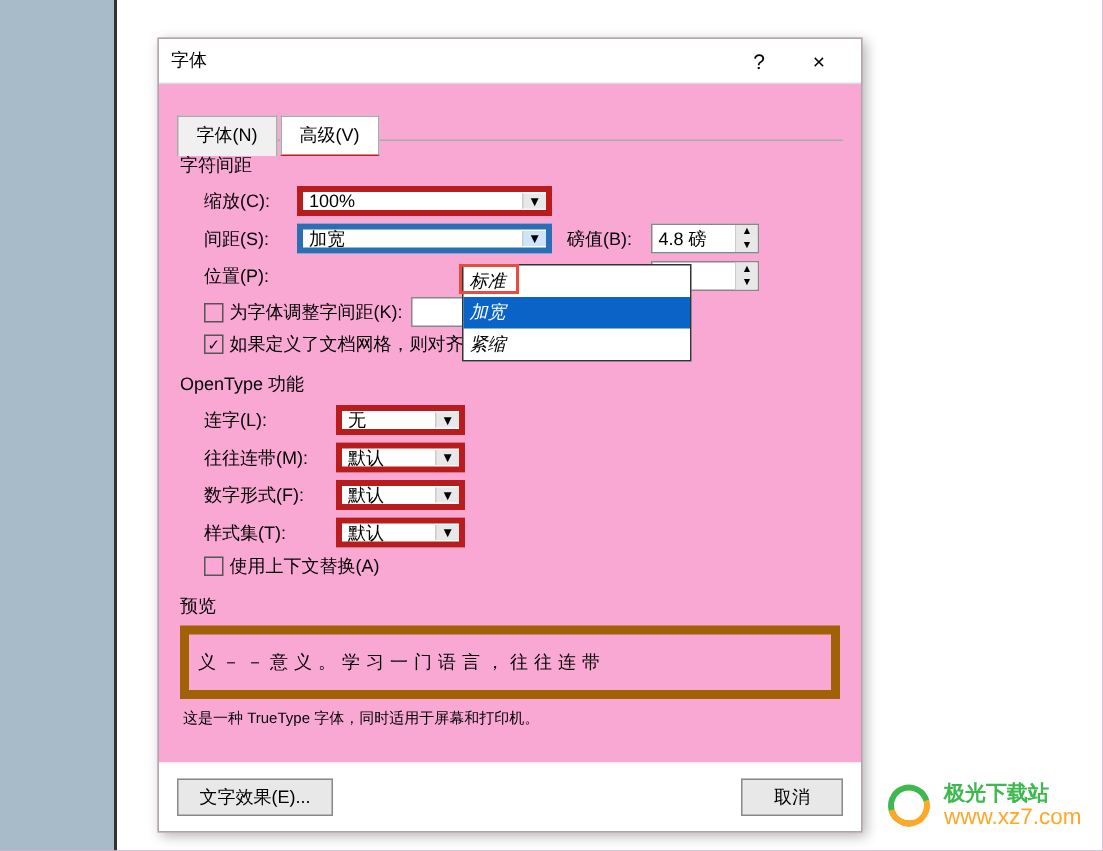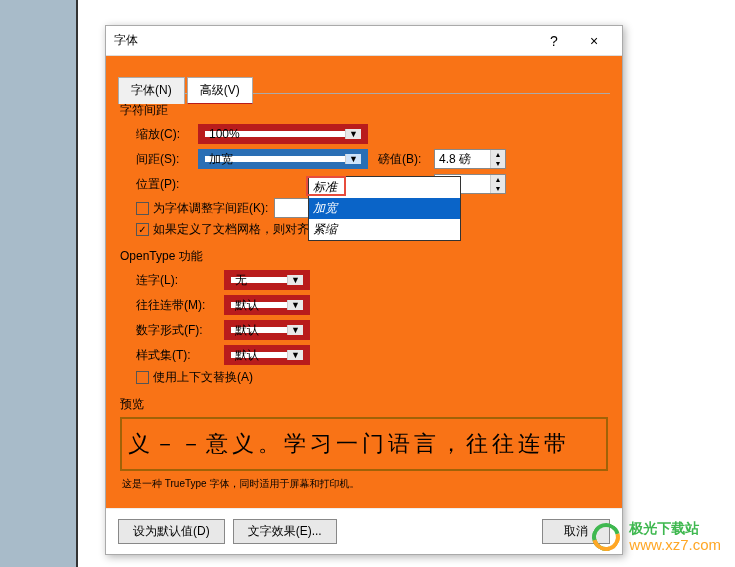--- a/index.html
+++ b/index.html
@@ -1,46 +1,46 @@
 <!DOCTYPE html>
 <html><head>
 <meta charset="utf-8">
 <style>
 * { box-sizing: border-box; margin: 0; padding: 0; }
 body { font-family: "Microsoft YaHei", SimSun, sans-serif; font-size: 12px; background: #a8bbc9; width: 735px; height: 567px; position: relative; overflow: hidden; }
 .outer-bg { position: absolute; left: 0; top: 0; width: 735px; height: 567px; background: #a8bbc9; }
 .paper { position: absolute; left: 76px; top: 0; width: 659px; height: 567px; background: #fff; border-left: 2px solid #333; }
-.dialog { position: absolute; left: 105px; top: 25px; width: 518px; height: 530px; background: #f97316; border: 1px solid #aaa; box-shadow: 2px 2px 8px rgba(0,0,0,0.3); }
+.dialog { position: absolute; left: 105px; top: 25px; width: 470px; height: 530px; background: #f9a8d4; border: 1px solid #aaa; box-shadow: 2px 2px 8px rgba(0,0,0,0.3); }
 .titlebar { height: 30px; display: flex; align-items: center; padding: 0 8px; border-bottom: 1px solid #ddd; background: #fff; }
 .titlebar .title { flex: 1; font-size: 12px; }
 .titlebar .btn { width: 40px; text-align: center; font-size: 14px; cursor: default; }
 .dlg-body { padding: 10px 12px; }
 .tabs { display: flex; border-bottom: 1px solid #aaa; margin-bottom: 8px; }
 .tab { padding: 4px 12px; border: 1px solid #aaa; border-bottom: none; background: #f0f0f0; margin-right: 2px; position: relative; top: 11px; }
 .tab.active { background: #fff; border-bottom: 1px solid #b91c1c; }
 .section-label { margin: 6px 0 4px 2px; }
 .row { display: flex; align-items: center; margin: 3px 0 3px 18px; min-height: 22px; }
 .row .lbl { width: 62px; }
-.combo { display: inline-flex; align-items: center; border: 7px solid #b91c1c; height: 20px; background: #fff; }
+.combo { display: inline-flex; align-items: center; border: 4px solid #b91c1c; height: 20px; background: #fff; }
 .combo .val { padding: 0 4px; flex: 1; }
 .combo .arrow { width: 16px; text-align: center; border-left: 1px solid #ccc; background: #e8e8e8; font-size: 9px; }
 .combo.wide { width: 170px; }
 .combo.mid { width: 86px; }
 .lbl2 { margin-left: 10px; width: 56px; }
 .spinner { display: inline-flex; align-items: center; border: 1px solid #888; height: 20px; width: 72px; background: #fff; }
 .spinner .val { flex: 1; padding: 0 4px; text-align: left; }
 .spinner .spins { display: flex; flex-direction: column; border-left: 1px solid #ccc; }
 .spinner .spins div { font-size: 7px; height: 9px; line-height: 9px; width: 14px; text-align: center; background: #e8e8e8; }
 .checkbox-row { margin: 3px 0 3px 18px; display: flex; align-items: center; }
 .cb { width: 13px; height: 13px; border: 1px solid #555; margin-right: 4px; display: inline-flex; align-items: center; justify-content: center; font-size: 10px; }
 .dropdown-list { position: absolute; left: 202px; top: 150px; width: 153px; border: 1px solid #333; background: #fff; z-index: 10; font-style: italic; }
 .dropdown-list .item { padding: 2px 4px; }
 .dropdown-list .item.sel { background: #0a64c8; color: #fff; }
 .red-box { position: absolute; left: 200px; top: 150px; width: 40px; height: 20px; border: 2px solid #e74c3c; z-index: 20; pointer-events: none; }
-.preview-box { margin: 4px 2px; border: 2px solid #a16207; padding: 10px 6px; font-family: SimSun, serif; font-size: 22px; letter-spacing: 4px; white-space: nowrap; overflow: hidden; }
+.preview-box { margin: 4px 2px; border: 6px solid #a16207; padding: 10px 6px; font-family: SimSun, serif; font-size: 12px; letter-spacing: 4px; white-space: nowrap; overflow: hidden; }
 .desc { margin: 6px 4px; font-size: 10px; }
 .footer { display: flex; gap: 8px; padding: 10px 12px; border-top: 1px solid #eee; position: absolute; bottom: 0; left: 0; right: 0; background: #fff; }
 .footer .spacer { flex: 1; }
 .btn2 { border: 1px solid #888; background: #e8e8e8; padding: 3px 14px; min-width: 68px; text-align: center; }
 .btn2.primary { border: 1px solid #2a6fb5; background: #e8f0fb; }
 .logo { position: absolute; right: 14px; bottom: 14px; display: flex; align-items: center; gap: 9px; }
 .logo-icon { width: 28px; height: 28px; border-radius: 50%; position: relative; }
 .logo-icon::before { content: ""; position: absolute; inset: 0; border: 4px solid #3fb850; border-right-color: transparent; border-radius: 50%; transform: rotate(30deg); }
 .logo-icon::after { content: ""; position: absolute; inset: 0; border: 4px solid #ffa726; border-right-color: transparent; border-top-color: transparent; border-radius: 50%; transform: rotate(-60deg); }
 .logo-text { color: #3fb850; font-size: 14px; font-weight: bold; line-height: 1.1; }
@@ -159,21 +159,20 @@
       <span class="cb"></span>
       <span>使用上下文替换(A)</span>
     </div>
 
     <div class="section-label" style="margin-top:10px;">预览</div>
     <div class="preview-box">义－－意义。学习一门语言，往往连带</div>
     <div class="desc">这是一种 TrueType 字体，同时适用于屏幕和打印机。</div>
   </div>
 
   <div class="footer">
-    <div class="btn2">设为默认值(D)</div>
     <div class="btn2">文字效果(E)...</div>
     <div class="spacer"></div>
     <div class="btn2">取消</div>
   </div>
 
   <div class="dropdown-list">
     <div class="item">标准</div>
     <div class="item sel">加宽</div>
     <div class="item">紧缩</div>
   </div>

